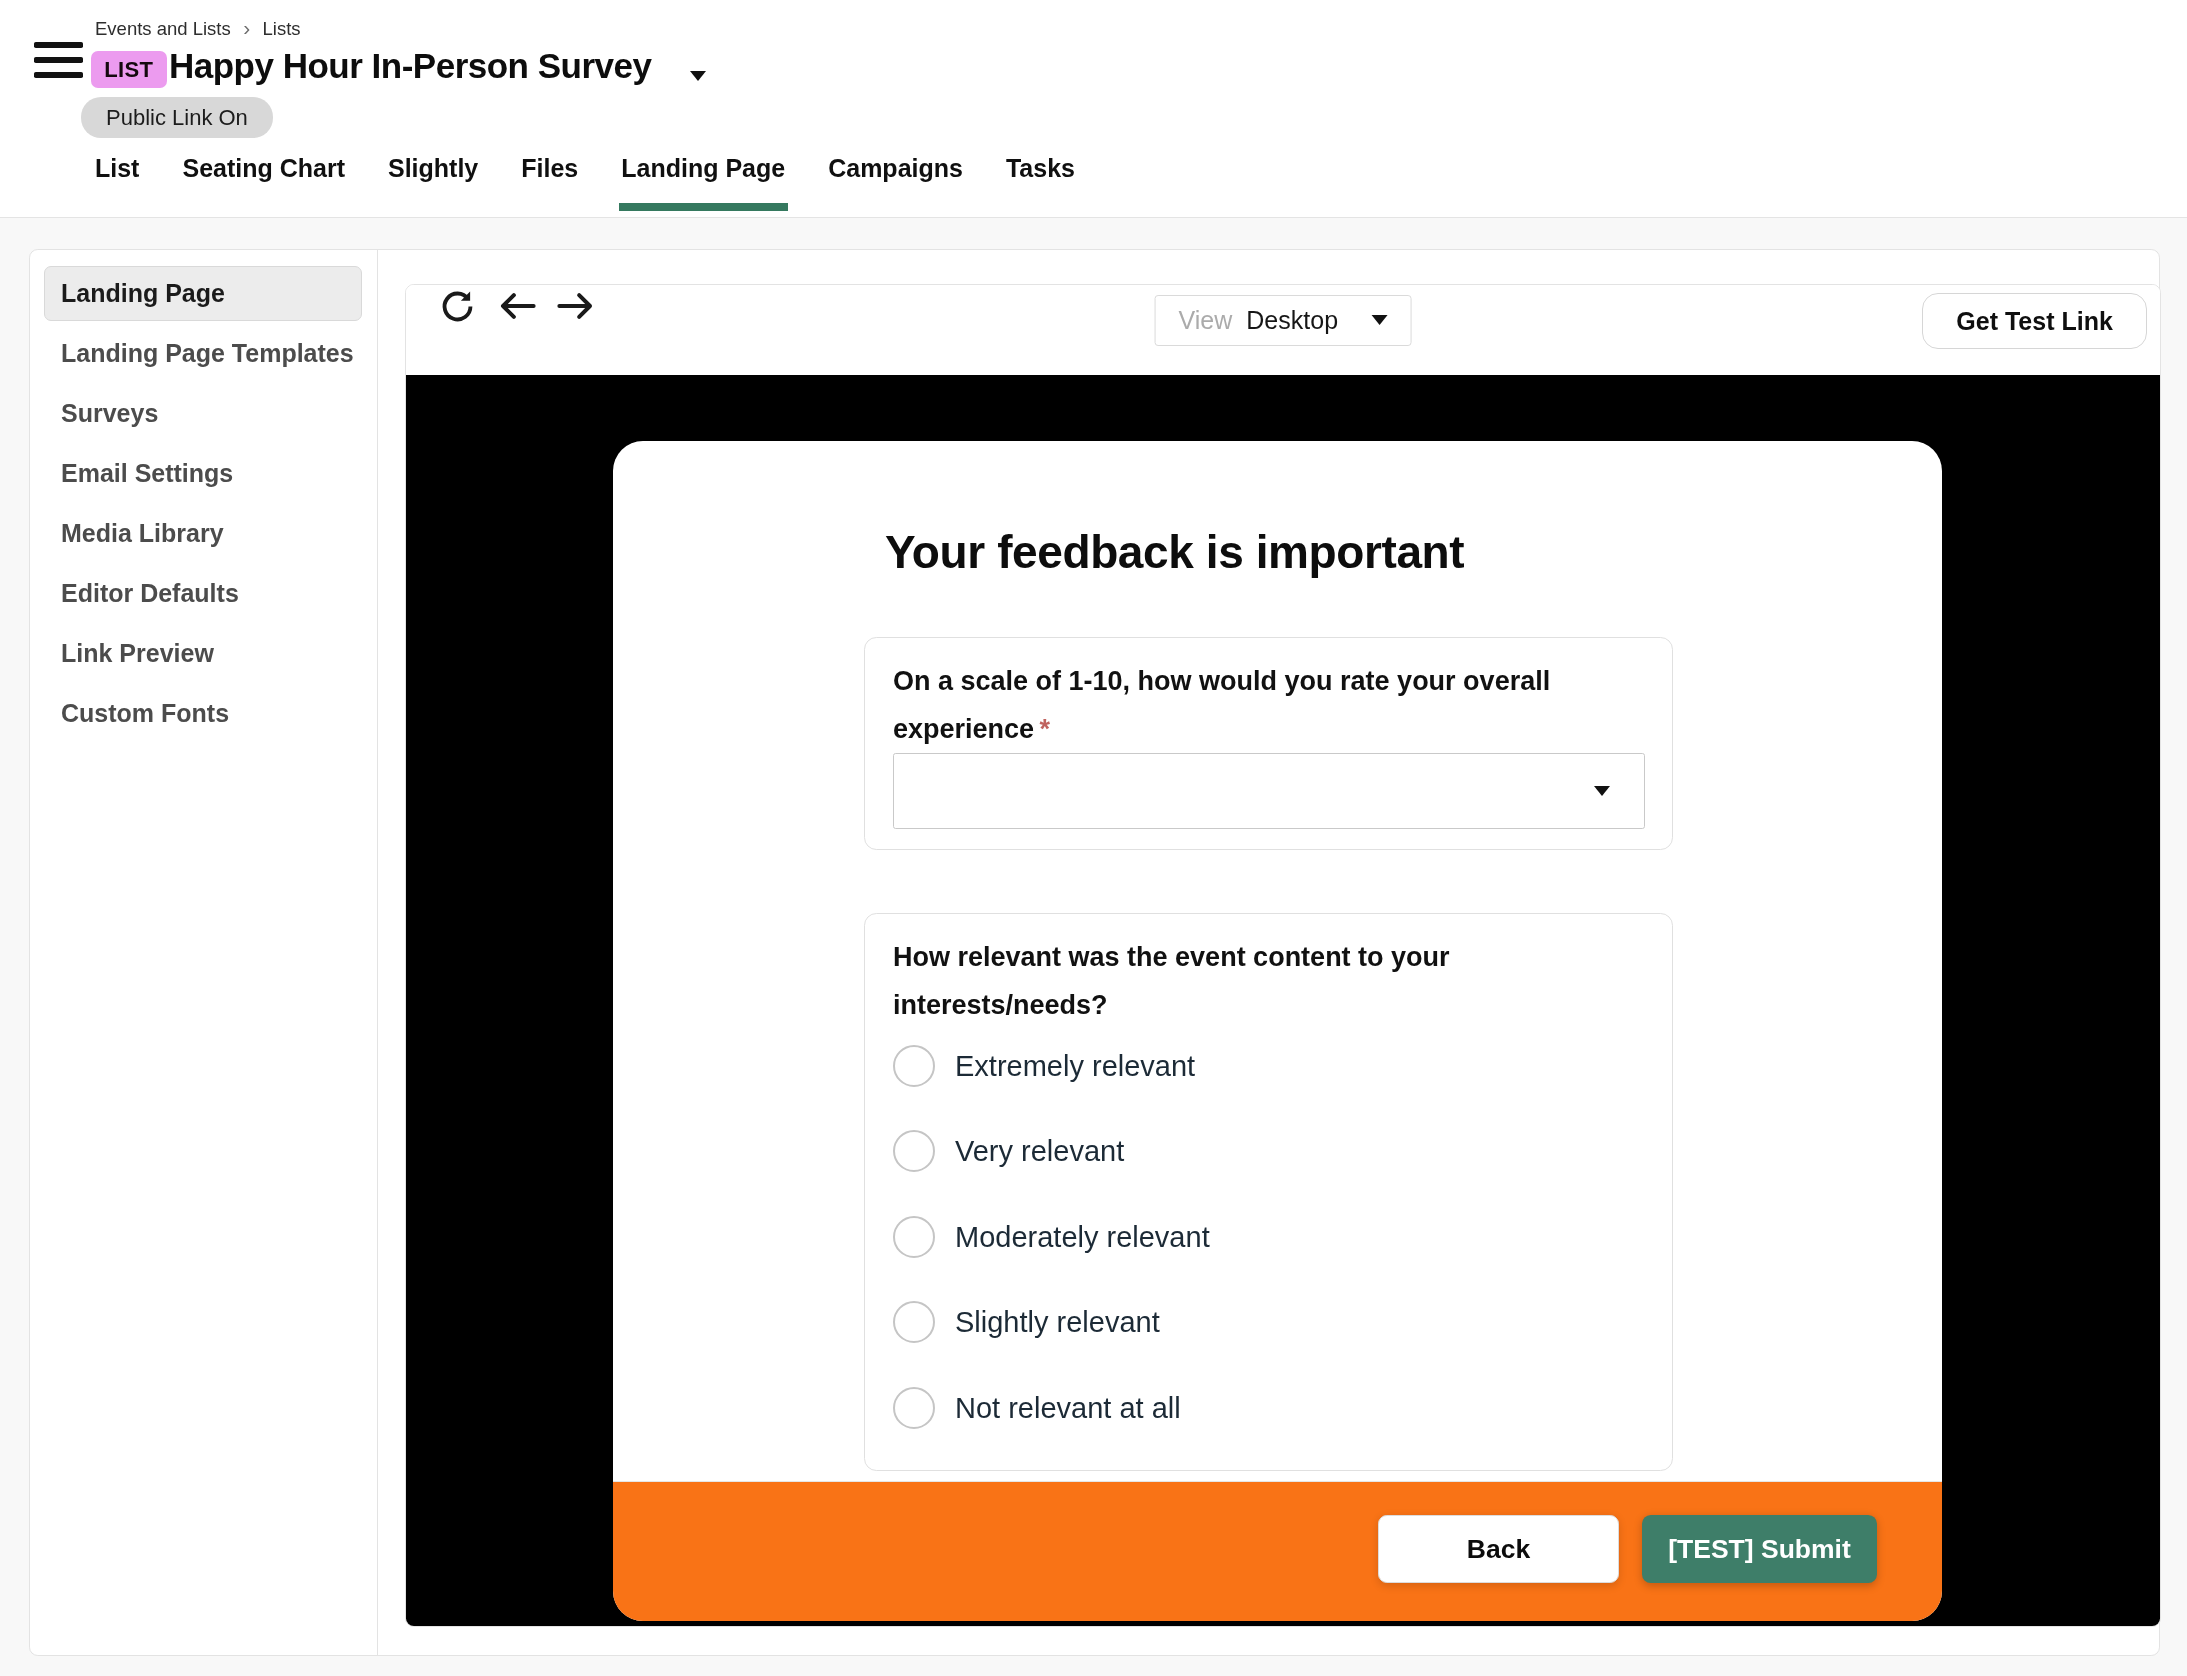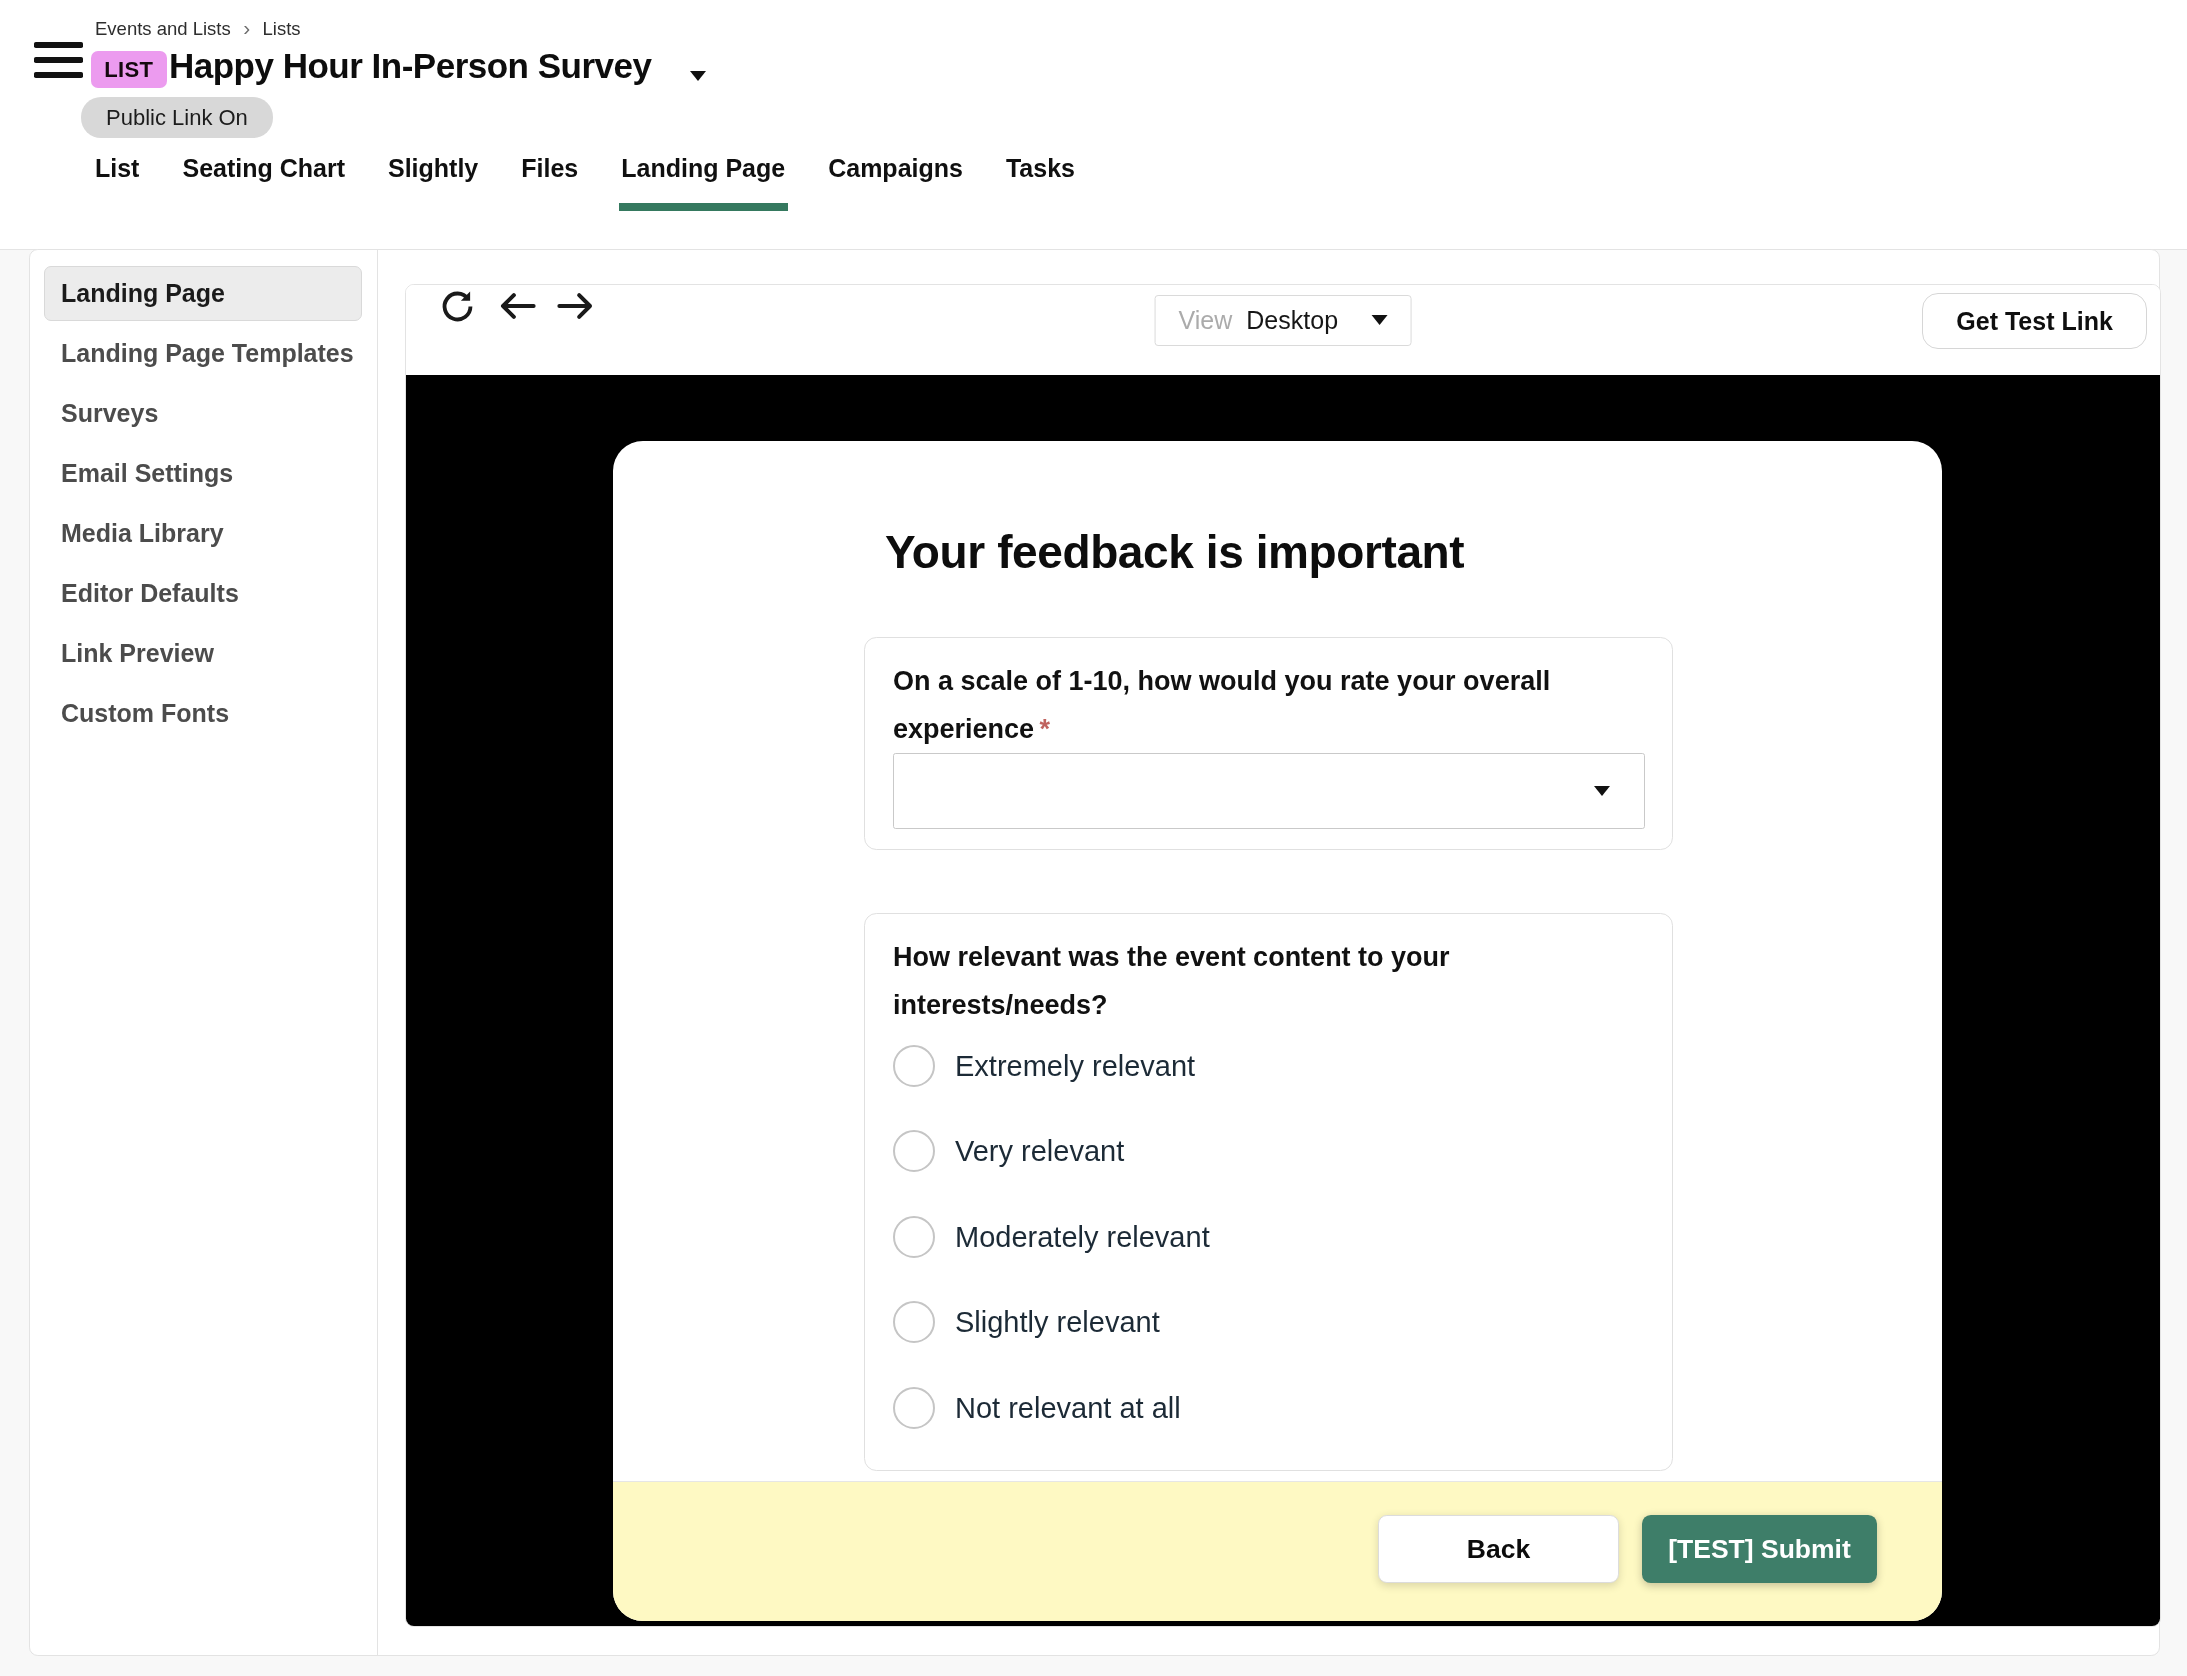--- a/index.html
+++ b/index.html
@@ -5,21 +5,21 @@
   * { box-sizing: border-box; margin: 0; padding: 0; }
   html,body { width:2188px; height:1676px; }
   body {
     font-family: "Liberation Sans", "DejaVu Sans", sans-serif;
     background:#fafafa; color:#141414;
     -webkit-font-smoothing: antialiased;
   }
   .page { position:relative; width:2188px; height:1676px; overflow:hidden; background:#f8f8f8; }
 
   
-  .header { position:absolute; left:0; top:0; width:2188px; height:250px;
+  .header { position:absolute; left:0; top:0; width:2188px; height:218px;
             background:#ffffff; border-bottom:1.8px solid #e4e4e4; }
   .hamburger { position:absolute; left:34px; top:42px; width:49px; height:37px; cursor:pointer; }
   .hamburger span { display:block; width:49px; height:6.2px; background:#111; border-radius:1.8px; margin-bottom:8.8px; }
   .breadcrumb { position:absolute; left:95px; top:17.6px; font-size:18.5px; color:#2e2e2e; display:flex; gap:12.4px; align-items:center; }
   .breadcrumb .sep { color:#6c6c6c; font-size:21px; line-height:18.5px; }
   .type-badge { position:absolute; left:91px; top:51px; height:37px; padding:0 13.2px;
                 background:#EC9BEF; border-radius:7px; font-weight:bold; font-size:22px;
                 display:flex; align-items:center; color:#15090f; letter-spacing:0.4px; }
   .page-title { position:absolute; left:169px; top:46px; font-size:35px; font-weight:bold;
                 color:#0d0d0d; letter-spacing:-0.5px; }
@@ -86,21 +86,21 @@
              color:#111; line-height:48px; width:715px; }
   .q2 .q-title { width:582px; }
   .req-mark { color:#c0635f; font-weight:bold; margin-left:5.3px; }
   .q-select { position:absolute; left:28px; top:115px; width:752px; height:76px;
               border:1.8px solid #c9c9c9; border-radius:2.6px; background:#fff; cursor:pointer; }
   .q-select .dd-caret { position:absolute; right:34px; top:32px; }
   .radio-row { position:absolute; left:28px; display:flex; align-items:center; gap:20px; cursor:pointer; }
   .radio-circle { width:42px; height:42px; border:2.6px solid #c5c5c5; border-radius:50%; background:#fff; flex:none; }
   .radio-label { font-size:29px; color:#1c2a36; }
 
-  .card-footer { position:absolute; left:0; right:0; bottom:0; height:140px; background:#fef9c3;
+  .card-footer { position:absolute; left:0; right:0; bottom:0; height:140px; background:#f97316;
                  border-top:1.8px solid #e6e6e6; }
   .btn-back { position:absolute; right:323px; top:33px; width:241px; height:68px; background:#fff;
               border:1.8px solid #dcdcdc; border-radius:8.8px; font-size:26.5px; font-weight:bold; color:#0c0c0c;
               box-shadow:0 2.6px 8.8px rgba(0,0,0,0.14); cursor:pointer;
               display:flex; align-items:center; justify-content:center; }
   .btn-submit { position:absolute; right:65px; top:33px; width:235px; height:68px;
                 background:#3E7E69; border:none; border-radius:8.8px; font-size:26.5px; font-weight:bold;
                 color:#ffffff; box-shadow:0 2.6px 8.8px rgba(0,0,0,0.22); cursor:pointer;
                 display:flex; align-items:center; justify-content:center; }
 </style>

